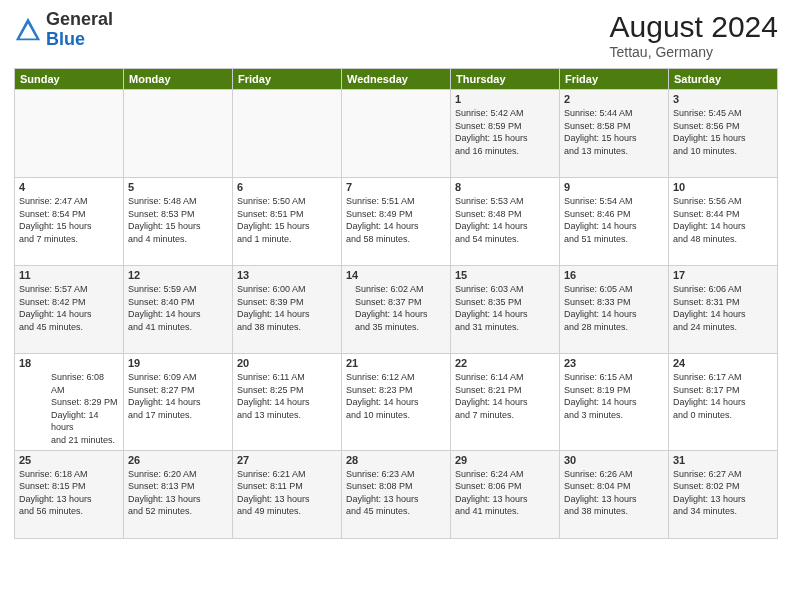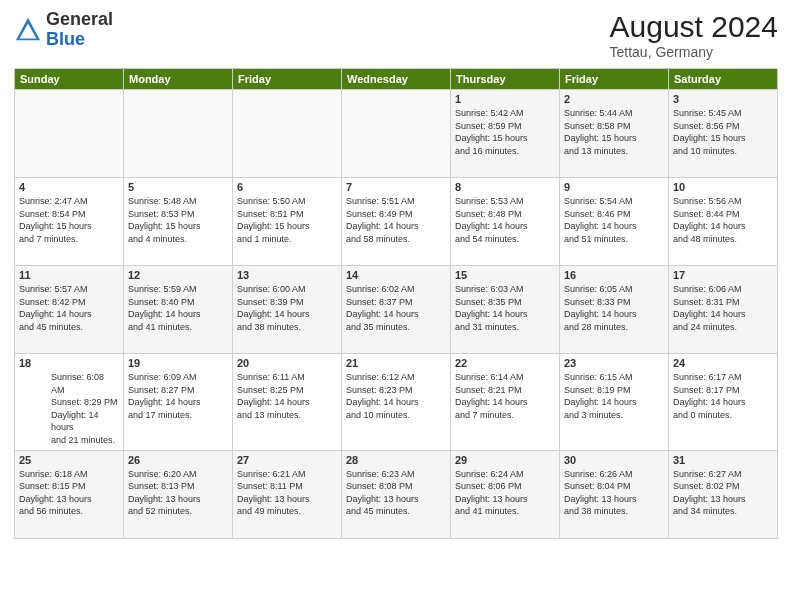--- a/index.html
+++ b/index.html
@@ -222,21 +222,21 @@
           </td>
           <td>
             <span class="day-num">13</span>
             <div class="day-info" style="white-space: pre-line;">Sunrise: 6:00 AM
 Sunset: 8:39 PM
 Daylight: 14 hours
 and 38 minutes.</div>
           </td>
           <td>
             <span class="day-num">14</span>
-            <div class="day-info" style="white-space: pre-line;">Sunrise: 6:02 AM
+            <div class="day-info" style="white-space: pre-line; margin-left: 9px;">Sunrise: 6:02 AM
 Sunset: 8:37 PM
 Daylight: 14 hours
 and 35 minutes.</div>
           </td>
           <td>
             <span class="day-num">15</span>
             <div class="day-info" style="white-space: pre-line;">Sunrise: 6:03 AM
 Sunset: 8:35 PM
 Daylight: 14 hours
 and 31 minutes.</div>

